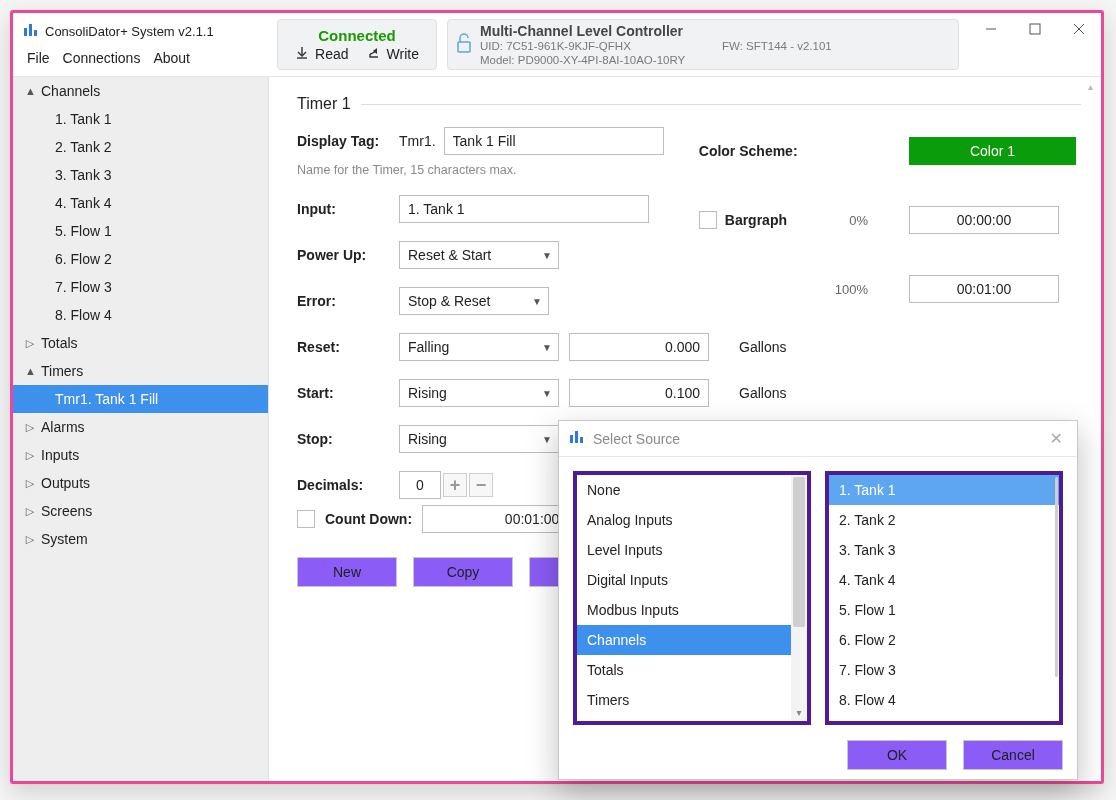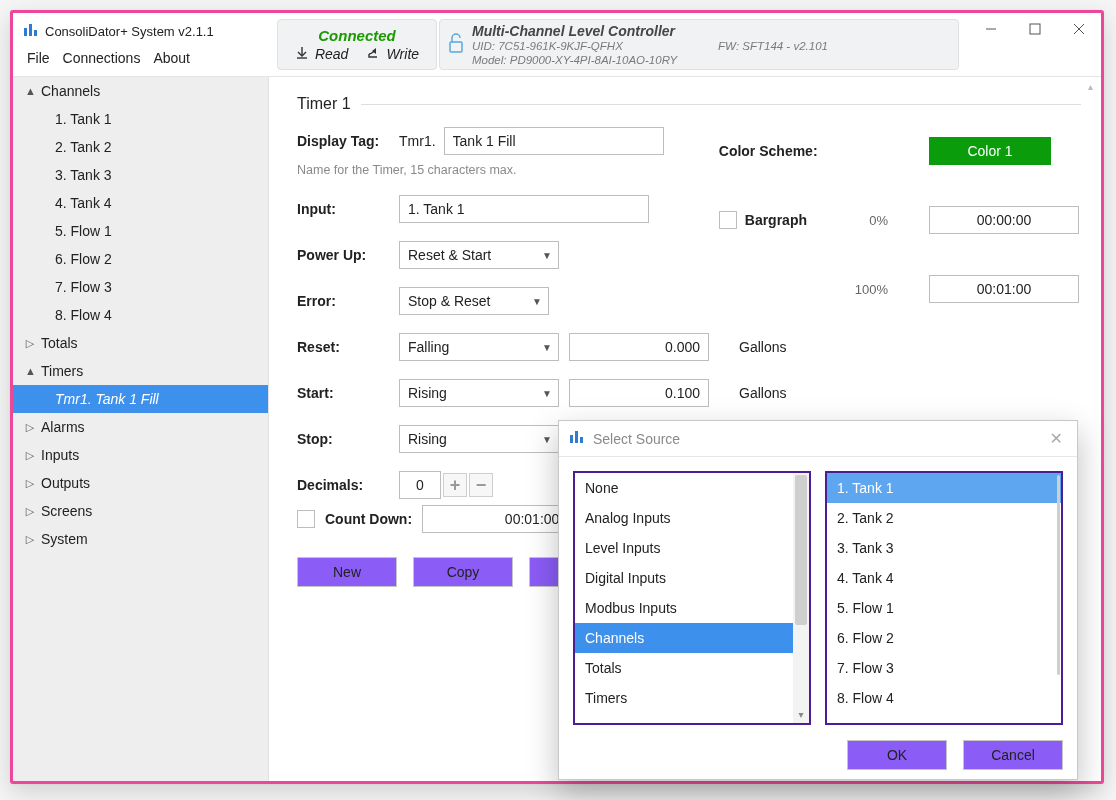--- a/index.html
+++ b/index.html
@@ -7,70 +7,70 @@
   body { margin:0; background:#F5F5F5; }
   .frame { width:1116px; height:800px; margin:0 auto; position:relative; }
   .window { position:absolute; inset:10px 12px 16px 10px; background:var(--bg); border:3px solid #ec4899; border-radius:3px; box-shadow: 0 8px 24px rgba(0,0,0,0.15), 0 0 0 1px rgba(0,0,0,0.02); display:flex; flex-direction:column; overflow:hidden; }
   
   .titlebar { height:64px; display:flex; align-items:stretch; border-bottom:1px solid #E5E5E5; }
   .left-head { width:256px; padding:6px 8px 4px 10px; display:flex; flex-direction:column; justify-content:space-between; }
   .app-row { display:flex; align-items:center; gap:6px; height:24px; }
   .app-title { font-size:13px; }
   .menu-row { display:flex; gap:13px; padding:4px 2px 6px 4px; }
   .menu-item { font-size:14px; cursor:default; }
-  .mid-head { flex:1; display:flex; align-items:stretch; padding:6px 10px 6px 8px; gap:2px;font-style:italic; }
+  .mid-head { flex:1; display:flex; align-items:stretch; padding:6px 10px 6px 8px; gap:10px; }
   .conn-box { width:160px; background:var(--header); border:1px solid #E0E0E0; border-radius:4px; display:flex; flex-direction:column; align-items:center; justify-content:center; gap:0px; padding:4px 6px; }
   .conn-status { color:var(--green); font-weight:600; font-size:15px; }
   .rw-row { display:flex; gap:18px; align-items:center; padding-top:2px;}
   .rw { display:flex; align-items:center; gap:6px; font-size:14px; }
   .device-box { flex:1; background:var(--header); border:1px solid #E0E0E0; border-radius:4px; padding:2px 0 2px 8px; display:grid; grid-template-columns: 18px 1fr 1fr; grid-template-rows:auto auto auto; column-gap:6px; align-items:center; }
   .device-title { grid-column:2 / span 2; font-weight:600; font-size:14px; color:#464646;}
   .device-sub { font-size:11.5px; color:#7a7a7a; }
   .winctrl { display:flex; align-items:flex-start; padding-top:2px; }
   .wbtn { width:44px; height:28px; display:flex; align-items:center; justify-content:center; }
   
   .body { flex:1; display:flex; min-height:0; }
   .sidebar { width:256px; background:var(--panel); border-right:1px solid #E2E2E2; overflow:auto; padding-bottom:20px; }
   .tree-item { display:flex; align-items:center; gap:6px; padding:6px 8px 6px 12px; font-size:14px; }
   .tree-item.top { font-weight:400; }
   .tree-child { padding-left:42px; }
   .tree-item.selected { background: var(--accent-bright); color:#fff; }
-  .tree-item.selected span { color:#fff;font-style:italic; }
+  .tree-item.selected span { color:#fff; }
   .tri { width:10px; font-size:11px; color:#555; display:inline-block; text-align:center;}
   .content { flex:1; position:relative; padding:10px 20px 16px 28px; overflow:hidden; }
   .section-title { display:flex; align-items:center; gap:10px; margin:8px 0 14px 0;}
   .section-title h2{ font-size:16px; font-weight:400; margin:0; }
   .section-title .rule { flex:1; height:1px; background:#ddd; }
   .form-grid { display:grid; grid-template-columns: 92px 160px 160px 80px auto; column-gap:10px; row-gap:18px; align-items:center; }
   label.fl { font-size:14px; font-weight:600; text-align:left; }
   .hint { grid-column: 1 / span 5; font-size:12.5px; color:#8a8a8a; margin-top:-10px;}
   .txt { height:28px; border:1px solid #bdbdbd; padding:2px 8px; font-size:14px; background:#fff; }
   .num { text-align:right; }
   .combo { height:28px; border:1px solid #bdbdbd; background:#fff; display:flex; align-items:center; justify-content:space-between; padding:0 6px 0 8px; }
   .combo .cv { font-size:14px; }
   .caret { font-size:10px; color:#555; }
-  .right-block { position:absolute; right:22px; top:60px; display:grid; grid-template-columns: auto 40px 150px; column-gap:14px; row-gap:12px; align-items:center;gap:41px;}
-  .color-btn { background:#0b9c0b; color:#fff; text-align:center; height:28px; display:flex; align-items:center; justify-content:center; width:122px;}
+  .right-block { position:absolute; right:42px; top:60px; display:grid; grid-template-columns: auto 40px 150px; column-gap:14px; row-gap:12px; align-items:center;gap:41px;}
+  .color-btn { background:#0b9c0b; color:#fff; text-align:center; height:28px; display:flex; align-items:center; justify-content:center; width:167px;}
   .chkbox { width:18px; height:18px; border:1px solid #bdbdbd; background:#fff; display:inline-block; }
   .bg-label{ font-weight:700; }
   .pct { font-size:13px; color:#666; text-align:right; }
   .timefield { width:150px; height:28px; border:1px solid #bdbdbd; text-align:center; display:flex; align-items:center; justify-content:center; }
   .stepper { display:flex; align-items:center; gap:2px; }
   .stepper .txt{ width:42px; text-align:center;}
   .stepbtn { width:24px; height:24px; border:1px solid #cfcfcf; display:flex; align-items:center; justify-content:center; color:#999; background:#f7f7f7; font-size:18px; font-weight:600;}
   .countdown-row{ display:flex; align-items:center; gap:10px; margin-top:6px; margin-left:0;}
   .btn-row { display:flex; gap:16px; margin-top:24px; }
   .btn { width:100px; height:30px; background:#8b5cf6; border:1px solid #c6c6c6; display:flex; align-items:center; justify-content:center; font-size:14px; }
   
   .dialog { position:absolute; left:558px; top:420px; width:520px; height:360px; background:#fff; border:1px solid #c8c8c8; box-shadow:0 12px 30px rgba(0,0,0,0.25); display:flex; flex-direction:column; }
   .dlg-title { height:36px; border-bottom:1px solid #e6e6e6; display:flex; align-items:center; gap:8px; padding:0 10px; }
   .dlg-title .t { color:#8a8a8a; font-size:14px; }
   .dlg-close { margin-left:auto; color:#aaa; font-size:16px; padding:4px;}
   .dlg-body { flex:1; display:flex; gap:14px; padding:14px 14px 6px 14px; min-height:0;}
-  .listbox { flex:1; border:2px solid #4c1d95; position:relative; overflow:hidden; }
+  .listbox { flex:1; border:4px solid #4c1d95; position:relative; overflow:hidden; }
   .listbox .litem { padding:7px 10px; font-size:14px; }
   .listbox .litem.sel { background:#3E90ED; color:#fff; }
   .listbox .litem.sel2 { background:#5FA6F0; color:#fff; }
   .sbar { position:absolute; right:0; top:0; width:16px; bottom:0; background:#f3f3f3;}
   .sthumb { position:absolute; right:2px; top:2px; width:12px; height:150px; background:#cfcfcf; border-radius:2px;}
   .sdown { position:absolute; bottom:2px; right:2px; width:12px; height:14px; display:flex; align-items:center; justify-content:center; color:#888; font-size:10px;}
   .thin-thumb { position:absolute; right:1px; top:2px; width:3px; height:200px; background:#cfcfcf; border-radius:2px;}
   .dlg-foot { height:48px; display:flex; align-items:center; justify-content:flex-end; gap:16px; padding:0 14px;}
   .lock-icon { color:#5aa7e0; }
   .scroll-tri{ position:absolute; right:8px; top:4px; font-size:10px; color:#bbb;}

